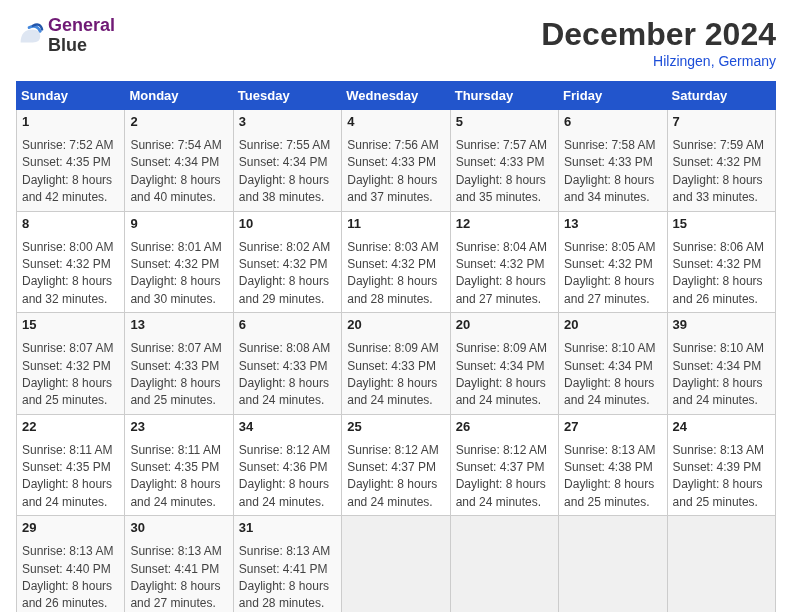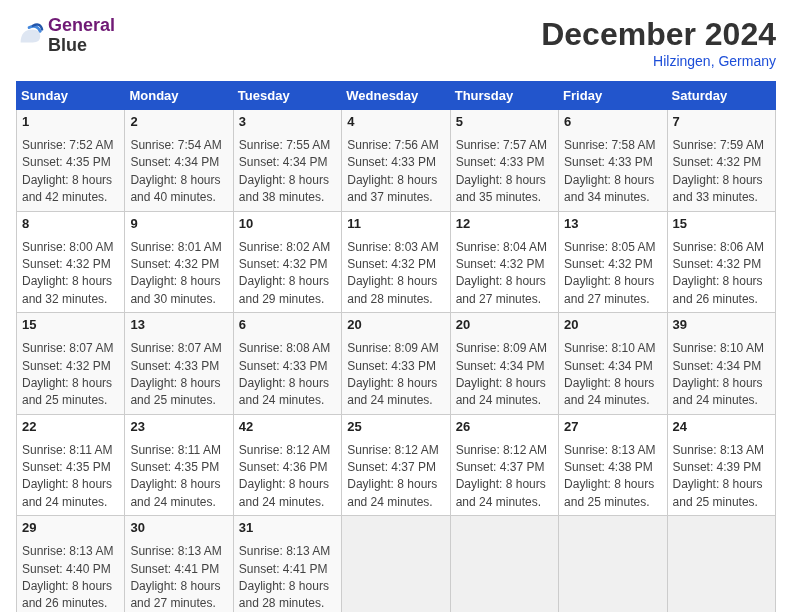--- a/index.html
+++ b/index.html
@@ -217,21 +217,21 @@
       <tr>
         <td>
           <span class="day-num">22</span>
           <div class="day-info">Sunrise: 8:11 AM<br>Sunset: 4:35 PM<br>Daylight: 8 hours and 24 minutes.</div>
         </td>
         <td>
           <span class="day-num">23</span>
           <div class="day-info">Sunrise: 8:11 AM<br>Sunset: 4:35 PM<br>Daylight: 8 hours and 24 minutes.</div>
         </td>
         <td>
-          <span class="day-num">42</span>
+          <span class="day-num">34</span>
           <div class="day-info">Sunrise: 8:12 AM<br>Sunset: 4:36 PM<br>Daylight: 8 hours and 24 minutes.</div>
         </td>
         <td>
           <span class="day-num">25</span>
           <div class="day-info">Sunrise: 8:12 AM<br>Sunset: 4:37 PM<br>Daylight: 8 hours and 24 minutes.</div>
         </td>
         <td>
           <span class="day-num">26</span>
           <div class="day-info">Sunrise: 8:12 AM<br>Sunset: 4:37 PM<br>Daylight: 8 hours and 24 minutes.</div>
         </td>

